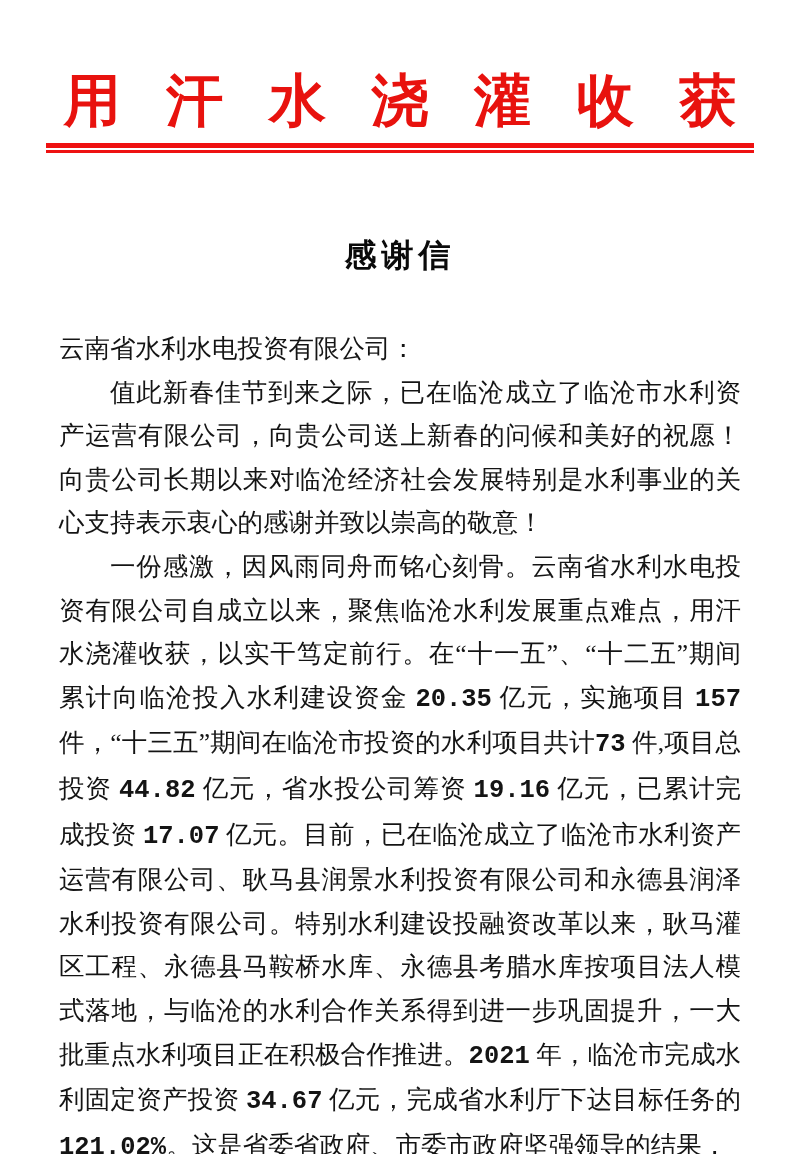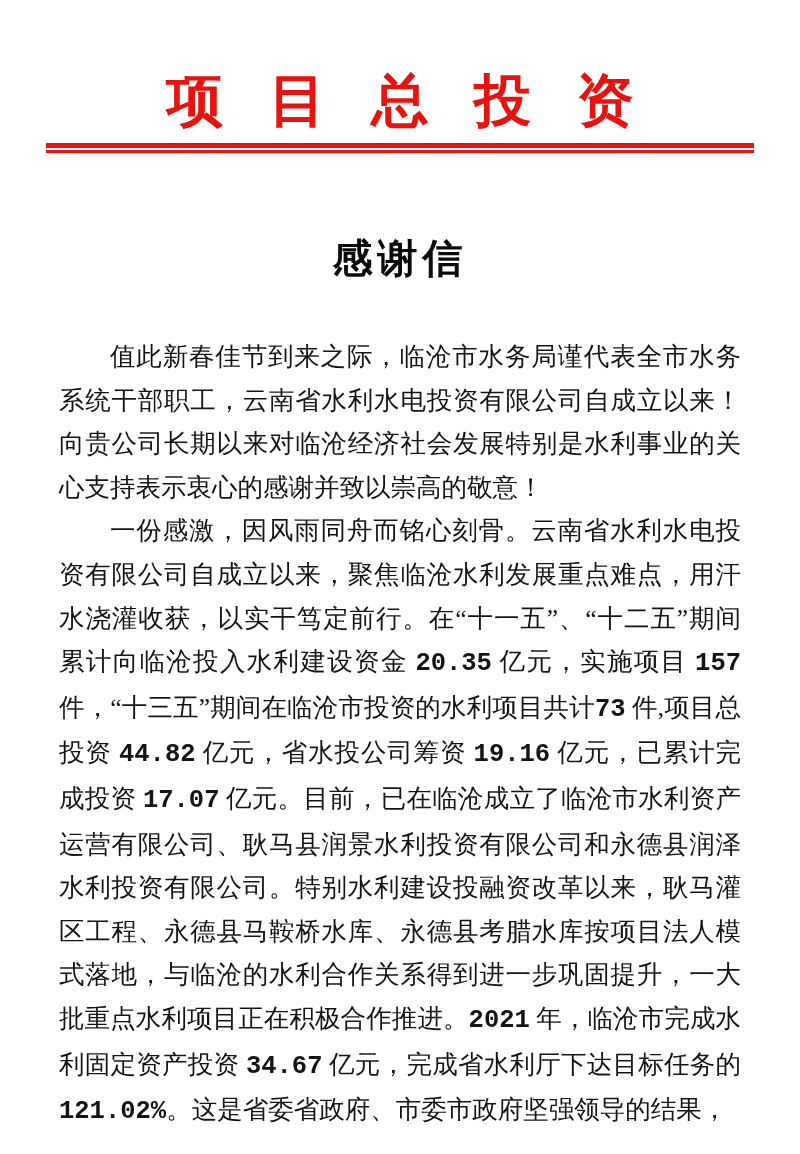--- a/index.html
+++ b/index.html
@@ -38,21 +38,21 @@
       #ee1111 0%, #ee1111 55%,
       #ffffff 55%, #ffffff 72%,
       #ee1111 72%, #ee1111 100%
     );
   }
   .letter-title {
     margin: 86px 0 0 0;
     text-align: center;
     font-family: "Liberation Serif", serif;
     font-weight: bold;
-    font-size: 40px;
+    font-size: 32px;
     line-height: 1.0;
     letter-spacing: 5px;
     color: #0a0a0a;
   }
   .letter-body {
     width: 682px;
     margin: 56px auto 0 auto;
     font-size: 25.5px;
     line-height: 43.6px;
     color: #141414;
@@ -71,25 +71,26 @@
     font-family: Liberation Mono, monospace;
     font-weight: bold;
     letter-spacing: 0;
   }
 </style>
 </head>
 <body>
 
 <div class="page">
 
-  <h1 class="agency-name" style="color: rgb(232, 18, 14);">项目总投资</h1>
+  <h1 class="agency-name" style="color: rgb(232, 18, 14);">用汗水浇灌收获</h1>
 
   <div class="letterhead-rule"></div>
 
   <h2 class="letter-title">感谢信</h2>
 
   <div class="letter-body">
+    <p class="salutation">云南省水利水电投资有限公司：</p>
 
-  <p class="indent"><span class="txt">值此新春佳节到来之际，临沧市水务局谨代表全市水务系统干部职工，云南省水利水电投资有限公司自成立以来！向贵公司长期以来对临沧经济社会发展特别是水利事业的关心支持表示衷心的感谢并致以崇高的敬意！</span></p>
+  <p class="indent"><span class="txt">值此新春佳节到来之际，已在临沧成立了临沧市水利资产运营有限公司，向贵公司送上新春的问候和美好的祝愿！向贵公司长期以来对临沧经济社会发展特别是水利事业的关心支持表示衷心的感谢并致以崇高的敬意！</span></p>
       <p class="indent"><span class="txt">一份感激，因风雨同舟而铭心刻骨。云南省水利水电投资有限公司自成立以来，聚焦临沧水利发展重点难点，用汗水浇灌收获，以实干笃定前行。在“十一五”、“十二五”期间累计向临沧投入水利建设资金 </span><span class="num">20.35</span><span class="txt"> 亿元，实施项目 </span><span class="num">157</span><span class="txt"> 件，“十三五”期间在临沧市投资的水利项目共计</span><span class="num">73</span><span class="txt"> 件,项目总投资 </span><span class="num">44.82</span><span class="txt"> 亿元，省水投公司筹资 </span><span class="num">19.16</span><span class="txt"> 亿元，已累计完成投资 </span><span class="num">17.07</span><span class="txt"> 亿元。目前，已在临沧成立了临沧市水利资产运营有限公司、耿马县润景水利投资有限公司和永德县润泽水利投资有限公司。特别水利建设投融资改革以来，耿马灌区工程、永德县马鞍桥水库、永德县考腊水库按项目法人模式落地，与临沧的水利合作关系得到进一步巩固提升，一大批重点水利项目正在积极合作推进。</span><span class="num">2021</span><span class="txt"> 年，临沧市完成水利固定资产投资 </span><span class="num">34.67</span><span class="txt"> 亿元，完成省水利厅下达目标任务的 </span><span class="num">121.02%</span><span class="txt">。这是省委省政府、市委市政府坚强领导的结果，</span></p>
     </div>
 
 </div>
 
 </body></html>

